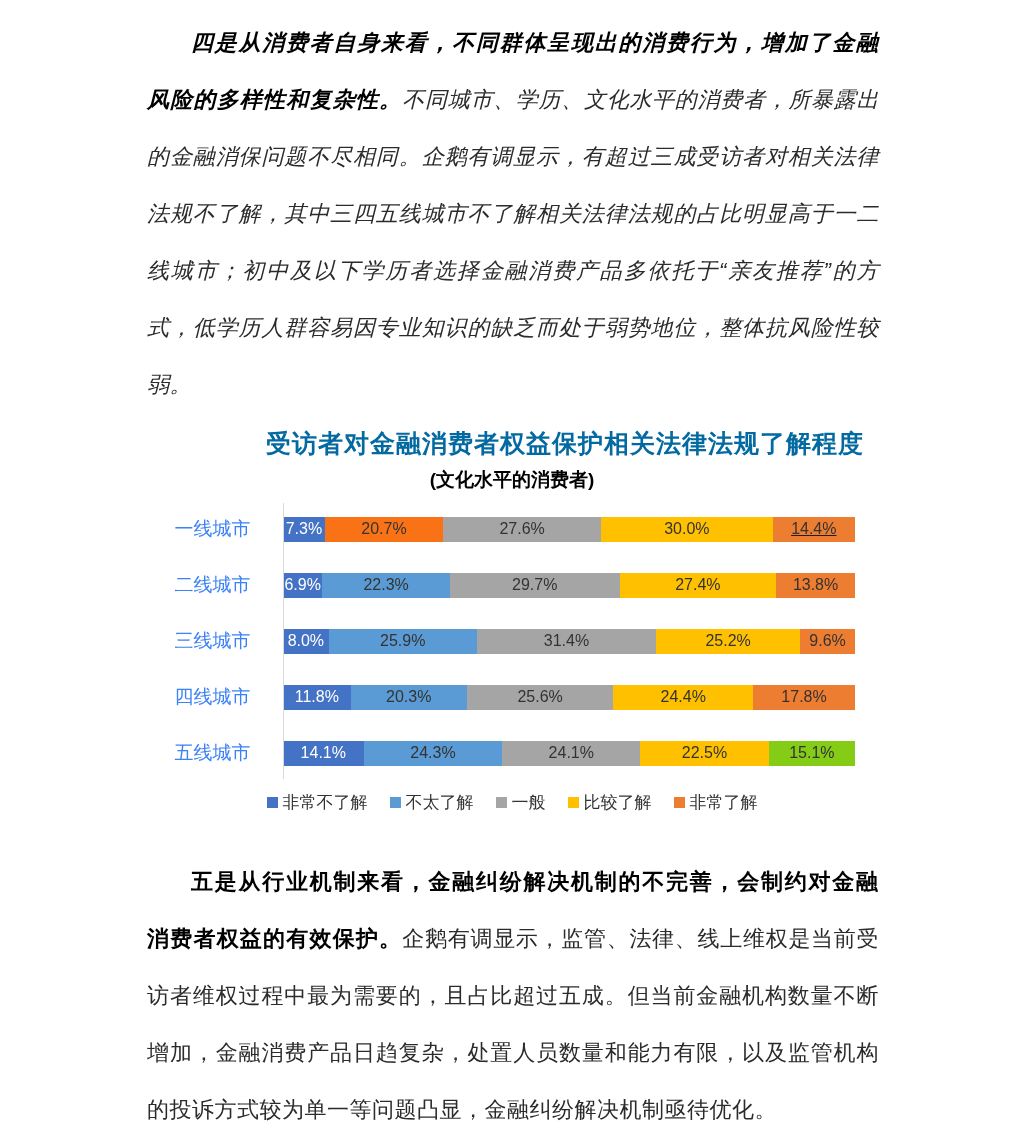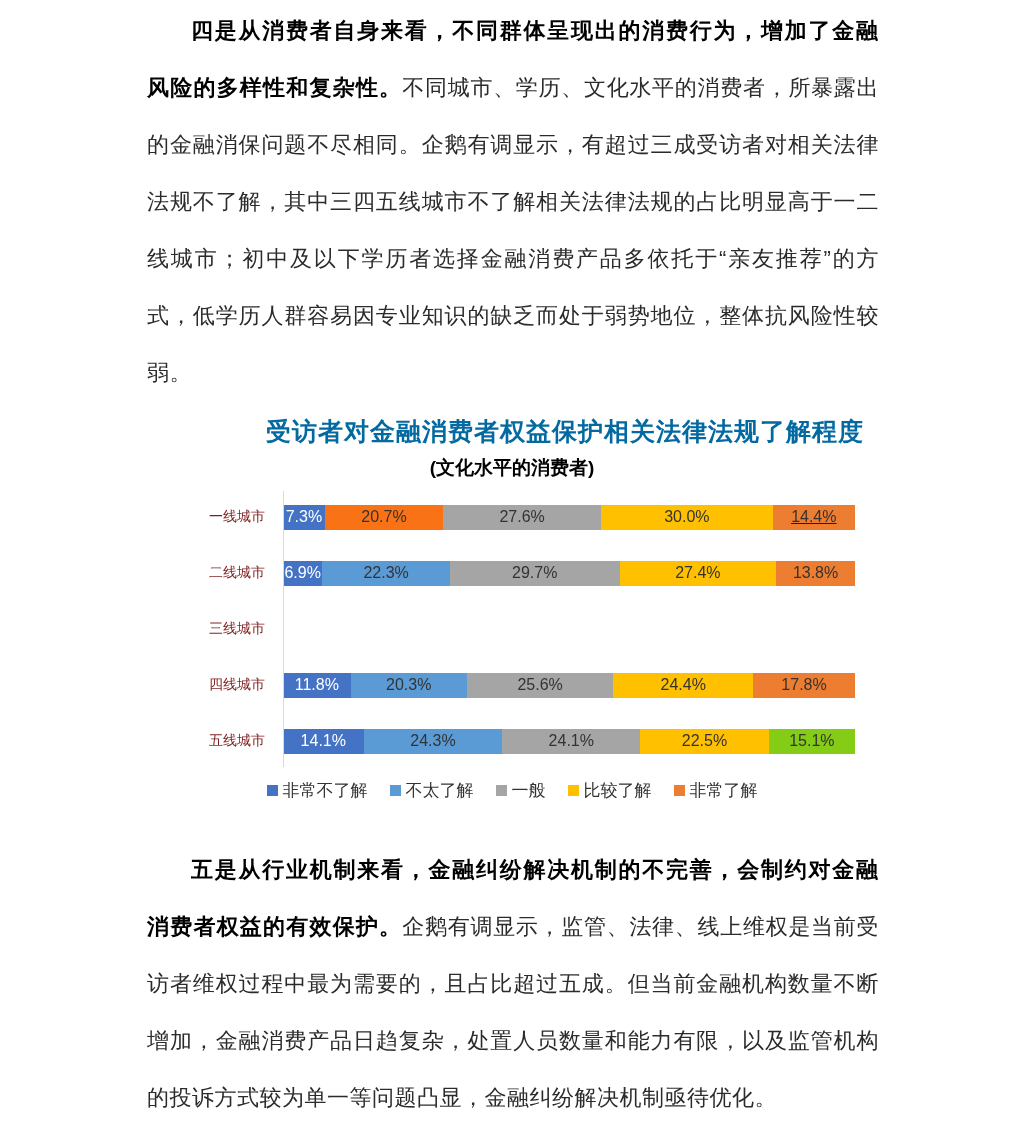--- a/index.html
+++ b/index.html
@@ -22,21 +22,21 @@
     text-justify: inter-ideograph;
     text-indent: 2em;
     color: #2b2b2b;
     letter-spacing: 0.5px;
   }
   .text-block .lead {
     font-weight: bold;
     color: #000000;
     letter-spacing: 1px;
   }
-  #para-1 { padding-top: 2px; }
+  #para-1 { padding-top: 14px; font-style: italic; }
   #para-2 { margin-top: 40px; }
   
   .chart {
     width: 704px;
     margin: 14px 0 0 160px;
   }
   .chart-title {
     text-align: right;
     font-size: 25px;
     font-weight: bold;
@@ -65,23 +65,23 @@
     background: #d9d9d9;
   }
   .chart-row {
     display: flex;
     align-items: center;
     height: 56px;
   }
   .chart-cat {
     width: 123px;
     padding-right: 18px;
-    text-align: right;
-    font-size: 14px;
-    color: #7f1d1d;
+    text-align: center;
+    font-size: 19px;
+    color: #3b82f6;
     flex: none;
   }
   .chart-track {
     display: flex;
     width: 572px;
     height: 25px;
     flex: none;
   }
   .chart-seg {
     display: flex;
@@ -168,20 +168,37 @@
               <div class="chart-seg" style="background: rgb(255, 192, 0); flex-grow: 27.4; flex-basis: 0px;">
                 <span class="seg-label">27.4%</span>
               </div>
               <div class="chart-seg" style="background: rgb(237, 125, 49); flex-grow: 13.8; flex-basis: 0px;">
                 <span class="seg-label">13.8%</span>
               </div>
             </div>
           </div>
           <div class="chart-row">
             <div class="chart-cat">三线城市</div>
+            <div class="chart-track">
+              <div class="chart-seg" style="background: rgb(68, 114, 196); flex-grow: 8; flex-basis: 0px;">
+                <span class="seg-label white">8.0%</span>
+              </div>
+              <div class="chart-seg" style="background: rgb(91, 155, 213); flex-grow: 25.9; flex-basis: 0px;">
+                <span class="seg-label">25.9%</span>
+              </div>
+              <div class="chart-seg" style="background: rgb(165, 165, 165); flex-grow: 31.4; flex-basis: 0px;">
+                <span class="seg-label">31.4%</span>
+              </div>
+              <div class="chart-seg" style="background: rgb(255, 192, 0); flex-grow: 25.2; flex-basis: 0px;">
+                <span class="seg-label">25.2%</span>
+              </div>
+              <div class="chart-seg" style="background: rgb(237, 125, 49); flex-grow: 9.6; flex-basis: 0px;">
+                <span class="seg-label">9.6%</span>
+              </div>
+            </div>
           </div>
           <div class="chart-row">
             <div class="chart-cat">四线城市</div>
             <div class="chart-track">
               <div class="chart-seg" style="background: rgb(68, 114, 196); flex-grow: 11.8; flex-basis: 0px;">
                 <span class="seg-label white">11.8%</span>
               </div>
               <div class="chart-seg" style="background: rgb(91, 155, 213); flex-grow: 20.3; flex-basis: 0px;">
                 <span class="seg-label">20.3%</span>
               </div>

